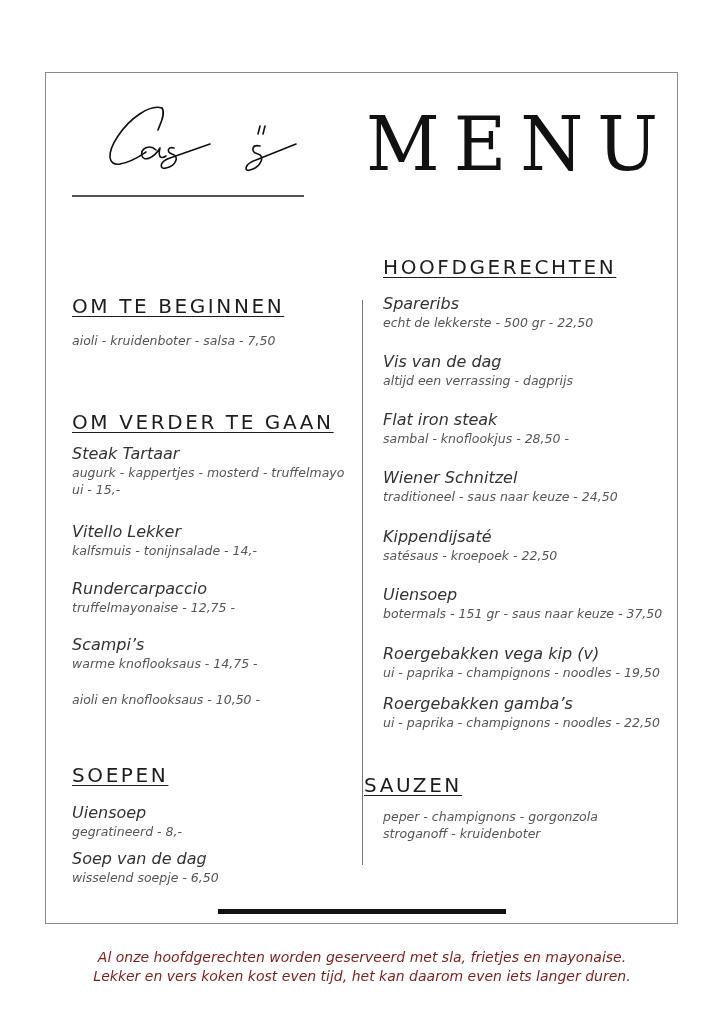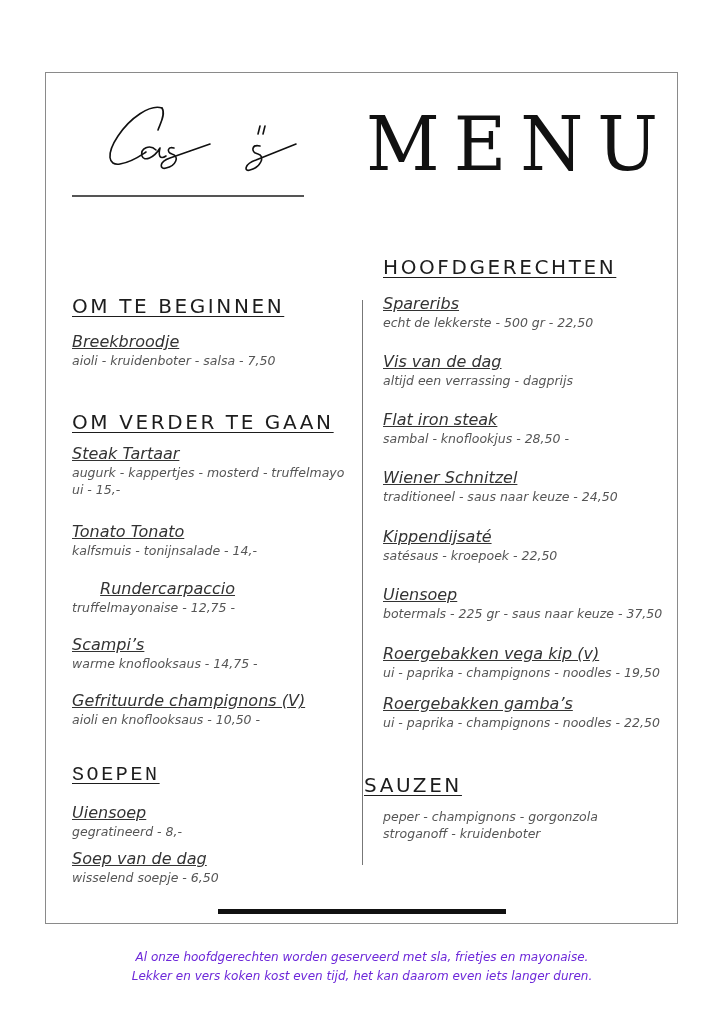--- a/index.html
+++ b/index.html
@@ -5,24 +5,24 @@
     html, body { margin: 0; padding: 0; background: #ffffff; }
     body { width: 724px; height: 1024px; position: relative; overflow: hidden; font-family: "DejaVu Sans", sans-serif; color: #2a2a2a; }
     .frame { position: absolute; left: 45px; top: 72px; width: 633px; height: 852px; border: 1px solid #8a8a8a; box-sizing: border-box; }
     .logo { position: absolute; left: 100px; top: 100px; width: 240px; height: 80px; }
     .logo-underline { position: absolute; left: 72px; top: 195px; width: 232px; height: 2px; background: #555; }
     .menu-title { position: absolute; left: 366px; top: 108px; font-family: "DejaVu Serif", serif; font-weight: normal; font-size: 72px; letter-spacing: 14px; color: #111; line-height: 1; transform: scaleY(1.05); }
     .divider { position: absolute; left: 362px; top: 300px; width: 1px; height: 565px; background: #777; }
     .bottom-bar { position: absolute; left: 218px; top: 909px; width: 288px; height: 5px; background: #111; }
     .section-title { position: absolute; font-family: "DejaVu Sans", sans-serif; font-size: 20px; letter-spacing: 2.6px; color: #1d1d1d; text-decoration: underline; text-underline-offset: 3px; text-decoration-thickness: 1px; white-space: nowrap; }
     .item { position: absolute; white-space: nowrap; }
-    .item-name { font-style: italic; font-size: 16px; color: #333; line-height: 20px; font-weight: 300; text-decoration: underline; }
+    .item-name { font-style: italic; font-size: 16px; color: #333; line-height: 20px; font-weight: 300; }
     .item-desc { font-style: italic; font-size: 12.5px; color: #555; line-height: 17px; }
     .sauzen-lines { position: absolute; left: 383px; top: 808px; font-style: italic; font-size: 12.5px; color: #555; line-height: 17px; }
-    .footer { position: absolute; left: 0; width: 724px; top: 948px; text-align: center; font-style: italic; font-size: 12px; color: #6d28d9; line-height: 19px; }
+    .footer { position: absolute; left: 0; width: 724px; top: 948px; text-align: center; font-style: italic; font-size: 14px; color: #7f1d1d; line-height: 19px; }
   </style>
 </head>
 <body>
 
 <div class="frame"></div>
 
 <svg class="logo" viewBox="0 0 240 80" fill="none" stroke="#111" stroke-width="1.6" stroke-linecap="round" stroke-linejoin="round">
   <path d="M62 8 C 50 4, 30 18, 18 36 C 6 54, 8 66, 20 64 C 32 62, 40 56, 46 52"></path>
   <path d="M62 8 C 66 14, 60 24, 58 30"></path>
   <path d="M56 50 C 50 44, 40 48, 42 56 C 44 62, 54 58, 60 48 C 58 56, 60 60, 66 56"></path>
@@ -31,48 +31,46 @@
   <path d="M160 26 L 158 34 M 165 26 L 163 34"></path>
 </svg>
 
 <div class="logo-underline"></div>
 <div class="menu-title">MENU</div>
 
 <div class="divider"></div>
 
 <div class="section-title" style="left:72px;top:294px;">OM TE BEGINNEN</div>
 <div class="item" style="left:72px;top:332px;">
-  <div class="item-name">Breekbroodje</div>
   <div class="item-desc">aioli - kruidenboter - salsa  - 7,50</div>
 </div>
 
 <div class="section-title" style="left:72px;top:410px;">OM VERDER TE GAAN</div>
 <div class="item" style="left:72px;top:444px;">
   <div class="item-name">Steak Tartaar</div>
   <div class="item-desc">augurk - kappertjes - mosterd - truffelmayo</div>
   <div class="item-desc">ui - 15,-</div>
 </div>
 <div class="item" style="left:72px;top:522px;">
-  <div class="item-name">Tonato Tonato</div>
+  <div class="item-name">Vitello Lekker</div>
   <div class="item-desc">kalfsmuis - tonijnsalade - 14,-</div>
 </div>
-<div class="item" style="left:72px;top:579px;text-align:right;">
+<div class="item" style="left:72px;top:579px;">
   <div class="item-name">Rundercarpaccio</div>
   <div class="item-desc">truffelmayonaise - 12,75 -</div>
 </div>
 <div class="item" style="left:72px;top:635px;">
   <div class="item-name">Scampi’s</div>
   <div class="item-desc">warme knoflooksaus - 14,75 -</div>
 </div>
 <div class="item" style="left:72px;top:691px;">
-  <div class="item-name">Gefrituurde champignons   (V)</div>
   <div class="item-desc">aioli en knoflooksaus - 10,50 -</div>
 </div>
 
-<div class="section-title" style="left:72px;top:763px;font-family:Liberation Mono, monospace;">SOEPEN</div>
+<div class="section-title" style="left:72px;top:763px;">SOEPEN</div>
 <div class="item" style="left:72px;top:803px;">
   <div class="item-name">Uiensoep</div>
   <div class="item-desc">gegratineerd - 8,-</div>
 </div>
 <div class="item" style="left:72px;top:849px;">
   <div class="item-name">Soep van de dag</div>
   <div class="item-desc">wisselend soepje - 6,50</div>
 </div>
 
 <div class="section-title" style="left:383px;top:255px;">HOOFDGERECHTEN</div>
@@ -91,21 +89,21 @@
 <div class="item" style="left:383px;top:468px;">
   <div class="item-name">Wiener Schnitzel</div>
   <div class="item-desc">traditioneel - saus naar keuze - 24,50</div>
 </div>
 <div class="item" style="left:383px;top:527px;">
   <div class="item-name">Kippendijsaté</div>
   <div class="item-desc">satésaus - kroepoek - 22,50</div>
 </div>
 <div class="item" style="left:383px;top:585px;">
   <div class="item-name">Uiensoep</div>
-  <div class="item-desc">botermals - 225 gr - saus naar keuze - 37,50</div>
+  <div class="item-desc">botermals - 151 gr - saus naar keuze - 37,50</div>
 </div>
 <div class="item" style="left:383px;top:644px;">
   <div class="item-name">Roergebakken vega kip (v)</div>
   <div class="item-desc">ui - paprika - champignons - noodles  - 19,50</div>
 </div>
 <div class="item" style="left:383px;top:694px;">
   <div class="item-name">Roergebakken gamba’s</div>
   <div class="item-desc">ui - paprika - champignons - noodles  - 22,50</div>
 </div>
 

